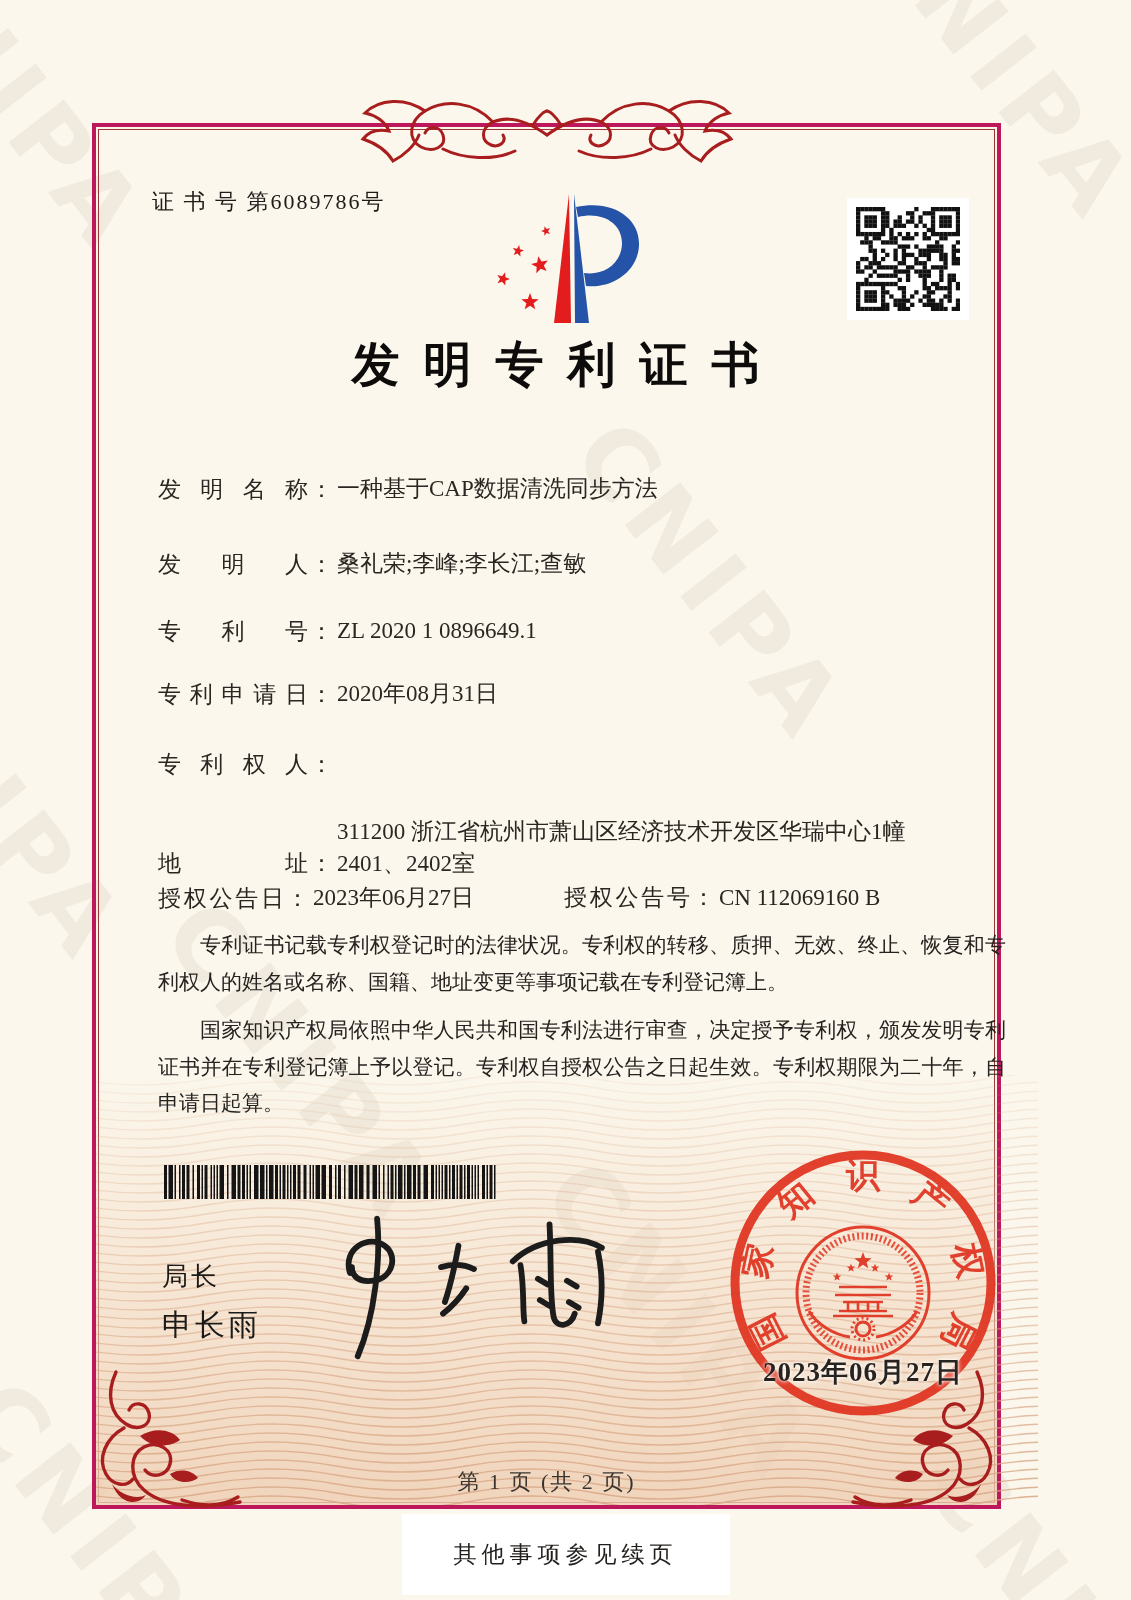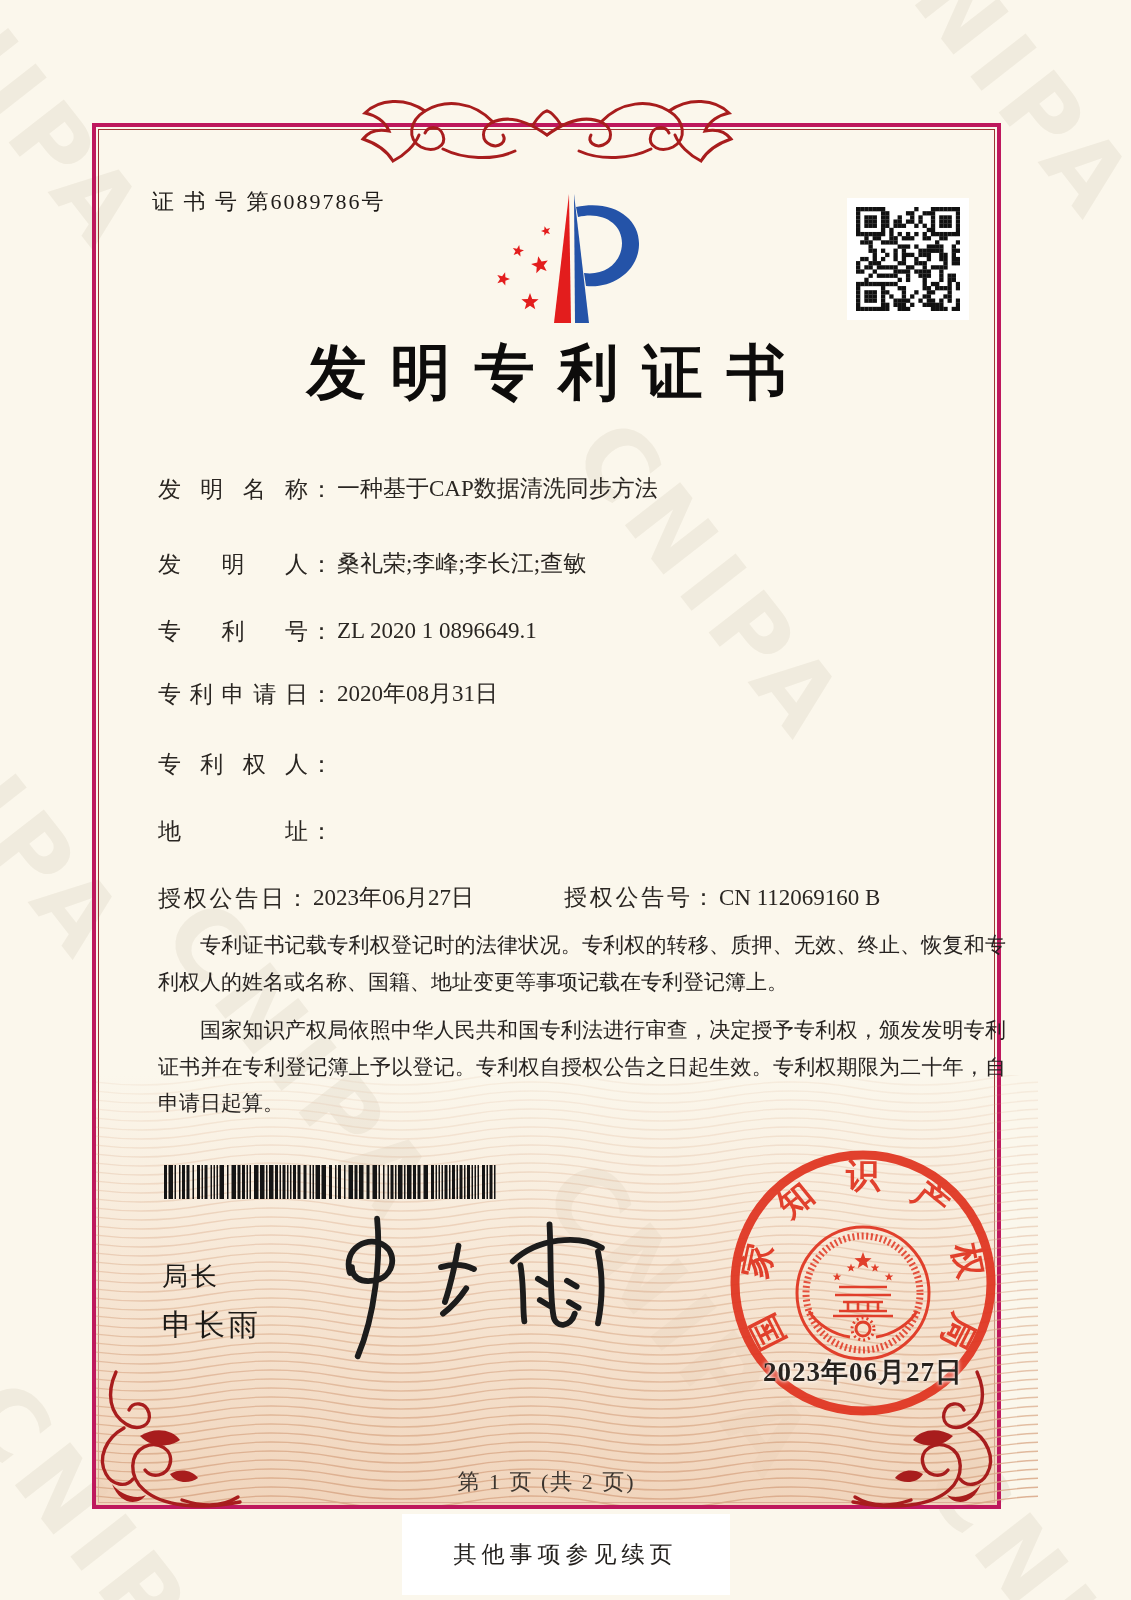--- a/index.html
+++ b/index.html
@@ -28,21 +28,21 @@
   .ornament{position:absolute;z-index:3;}
   .corner-bl{left:-14px;bottom:-16px;width:165px;height:155px;}
   .corner-br{right:-14px;bottom:-16px;width:165px;height:155px;transform:scaleX(-1);}
   .top-flourish{left:50%;top:-38px;transform:translateX(-50%);width:400px;height:84px;}
   .cert-no{position:absolute;left:56px;top:60px;font-size:22px;letter-spacing:2px;color:#1e1b18;z-index:2;}
   .logo{position:absolute;left:366px;top:64px;width:195px;height:142px;z-index:2;}
   .qr-box{position:absolute;left:751px;top:71px;width:122px;height:122px;background:#fff;z-index:2;}
   .qr-box svg{position:absolute;left:9px;top:9px;}
   .title{
     position:absolute;left:0;top:206px;width:100%;text-align:center;z-index:2;
-    font-size:60px;font-weight:700;letter-spacing:24px;text-indent:24px;color:#0d0c0b;
+    font-size:48px;font-weight:700;letter-spacing:24px;text-indent:24px;color:#0d0c0b;padding-left:9px;
   }
   .frow{position:absolute;left:62px;display:flex;align-items:flex-end;font-size:23px;color:#2a2622;z-index:2;}
   .flabel{width:150px;display:inline-block;text-align:justify;text-align-last:justify;flex:none;}
   .fcolon{flex:none;margin:0 4px 0 2px;}
   .fvalue{width:600px;line-height:1.38;}
   .grant-group2{position:absolute;left:406px;top:0;display:flex;}
   .grant-group2 .flabel{width:126px;}
   .paras{position:absolute;left:62px;top:800px;width:848px;z-index:2;
     font-size:21px;line-height:1.74;text-align:justify;color:#262220;}
   .paras p{margin:0 0 12px;text-indent:2em;}
@@ -532,20 +532,21 @@
       <span class="fcolon">：</span>
       <span class="fvalue">2020年08月31日</span>
   </div>
   <div class="frow" style="top:622px">
     <span class="flabel">专利权人</span>
       <span class="fcolon">：</span>
   </div>
   <div class="frow" style="top:689px">
     <span class="flabel">地址</span>
       <span class="fcolon">：</span>
+      <span class="fvalue" style="width:578px">311200 浙江省杭州市萧山区经济技术开发区华瑞中心1幢2401、2402室</span>
   </div>
   <div class="frow" style="top:755px;width:848px">
     <span class="flabel" style="width:126px">授权公告日</span>
       <span class="fcolon">：</span>
       <span class="fvalue" style="width:220px">2023年06月27日</span>
     <span class="grant-group2">
       <span class="flabel">授权公告号</span>
         <span class="fcolon">：</span>
         <span class="fvalue" style="width:230px">CN 112069160 B</span>
     </span>

